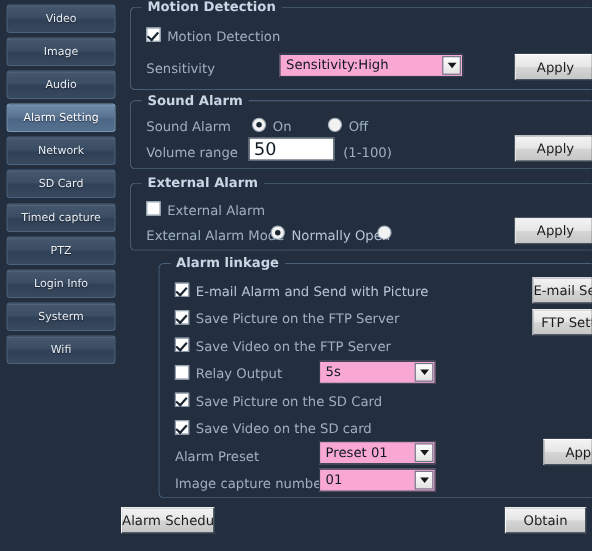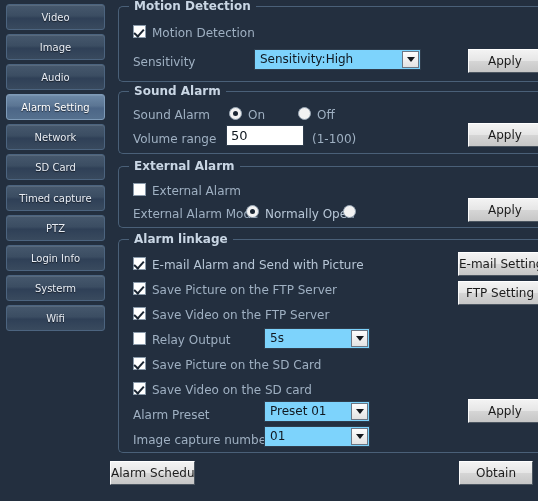--- a/index.html
+++ b/index.html
@@ -120,21 +120,21 @@
     left: 3px; top: 3px;
     width: 5px; height: 5px;
     border-radius: 50%;
     background: #1b2633;
   }
 
   
   .dd {
     position: absolute;
     height: 21px;
-    background: #7dd3fc;
+    background: #f9a8d4;
     border: 1px solid #2f3d4d;
     cursor: pointer;
   }
   .dd .dd-text {
     position: absolute;
     left: 5px; top: 2px;
     font-size: 12px;
     color: #101820;
     line-height: 15px;
     white-space: nowrap;
@@ -154,21 +154,21 @@
     border-right: 4px solid transparent;
     border-top: 5px solid #14181d;
   }
 
   
   .inp {
     position: absolute;
     height: 21px;
     background: #ffffff;
     border: 1px solid #2f3d4d;
-    font-size: 13px;
+    font-size: 16px;
     color: #101820;
     padding: 0 4px;
     font-family: "DejaVu Sans", "Liberation Sans", sans-serif;
   }
 
   
   .btn {
     position: absolute;
     height: 24px;
     background: linear-gradient(to bottom, #f3f3f3 0%, #e6e6e6 48%, #d5d5d5 52%, #c6c6c6 100%);
@@ -244,21 +244,21 @@
       <div class="lbl" style="left:33px; top:17px;">External Alarm</div>
 
       <div class="lbl" style="left:14px; top:40px;">External Alarm Mode</div>
       <div class="rd on" style="left:127px; top:38px;"></div>
       <div class="lbl bright" style="left:146px; top:40px;">Normally Open</div>
       <div class="rd" style="left:224px; top:38px;"></div>
 
       <div class="btn" style="left:349px; top:31px; width:74px;">Apply</div>
     </div>
 
-    <div class="group" style="top:239px; height:214px;">
+    <div class="group" style="top:239px; height:214px;margin-left:26px;">
       <div class="legend">Alarm linkage</div>
 
       <div class="cb checked" style="left:14px; top:17px;"></div>
       <div class="lbl bright" style="left:33px; top:18px;">E-mail Alarm and Send with Picture</div>
       <div class="btn" style="left:339px; top:12px; width:84px;">E-mail Setting</div>
 
       <div class="cb checked" style="left:14px; top:42px;"></div>
       <div class="lbl" style="left:33px; top:43px;">Save Picture on the FTP Server</div>
       <div class="btn" style="left:339px; top:41px; width:84px;">FTP Setting</div>
 

